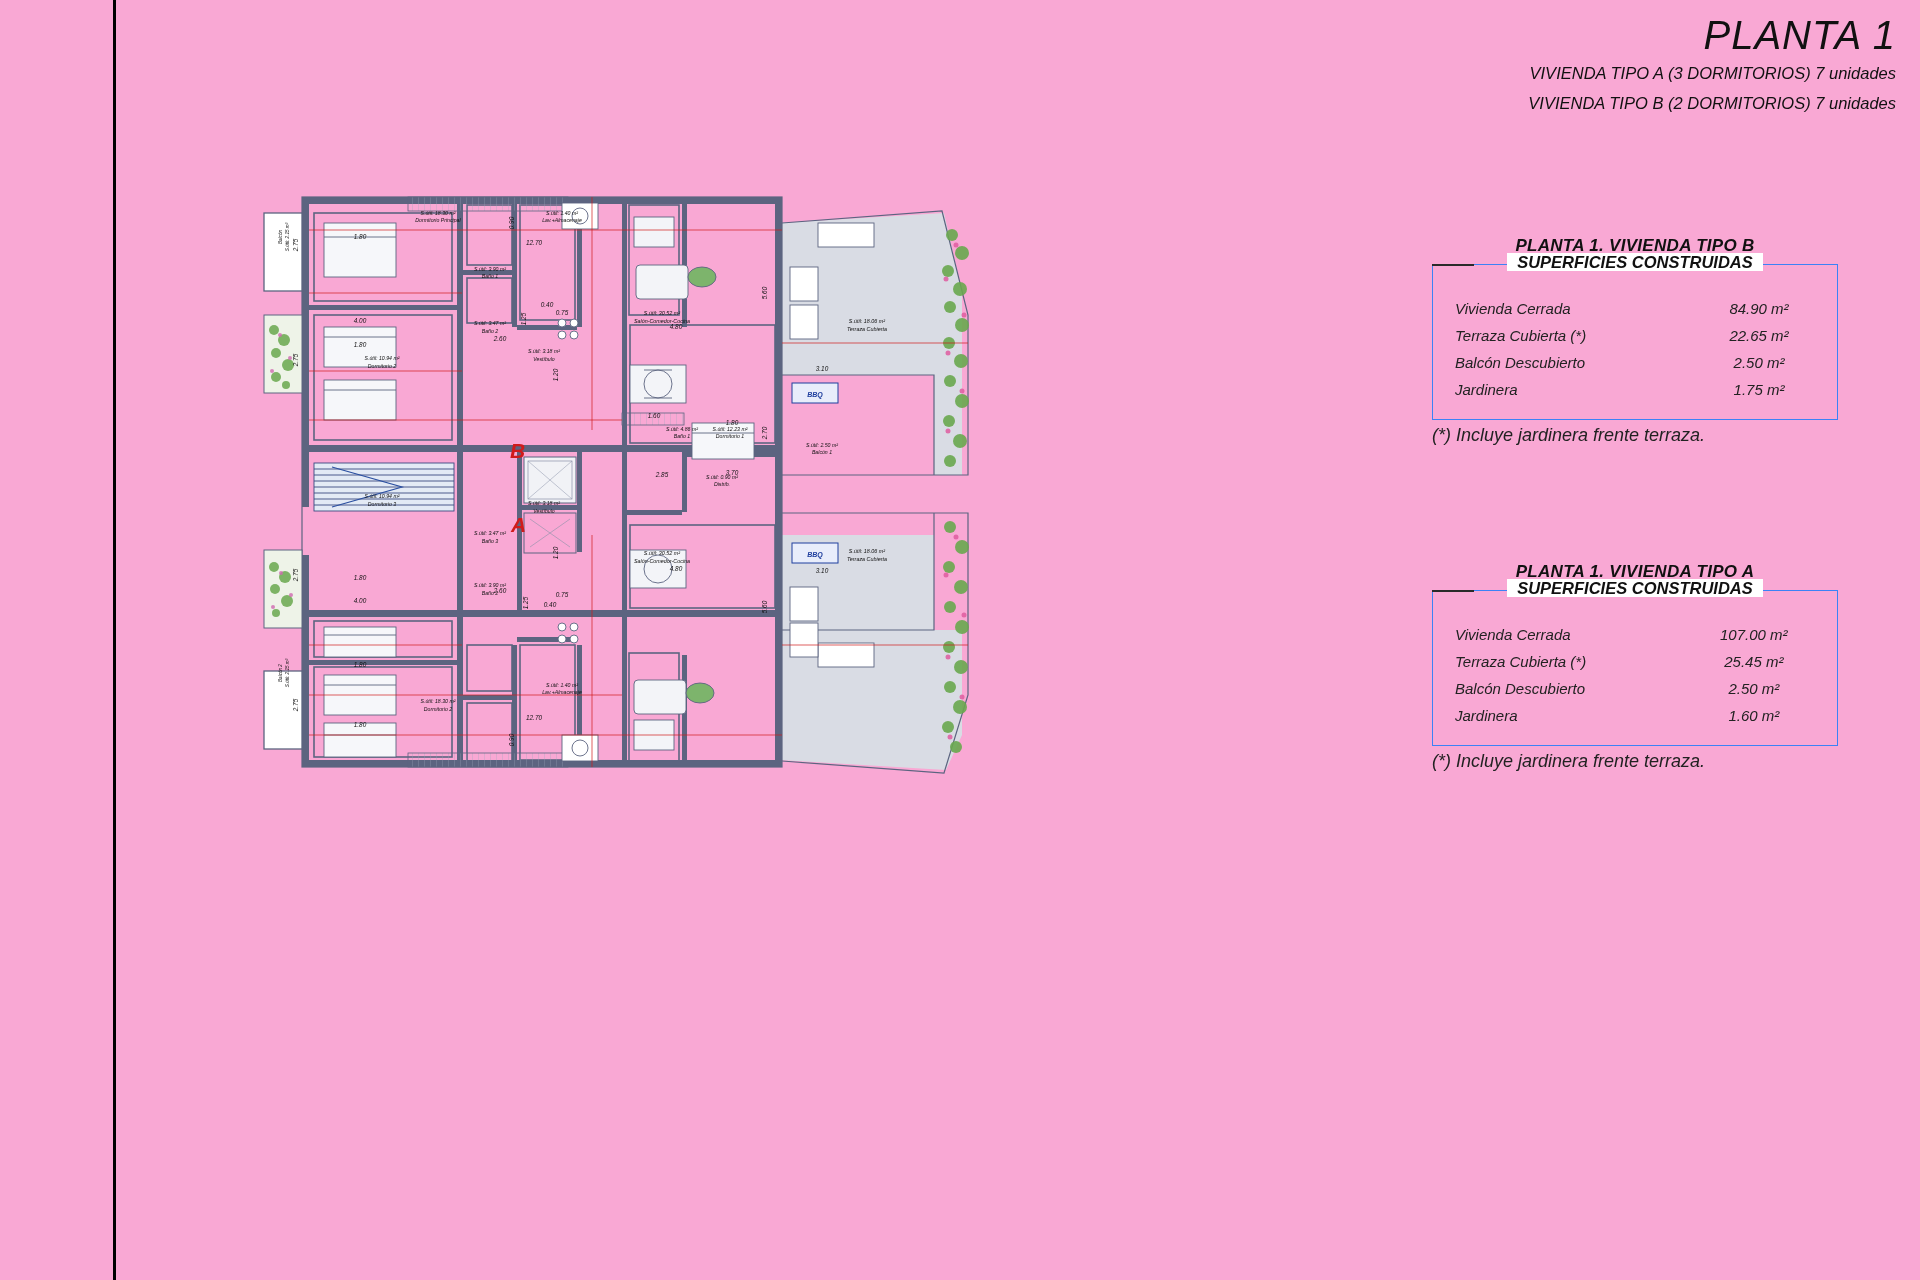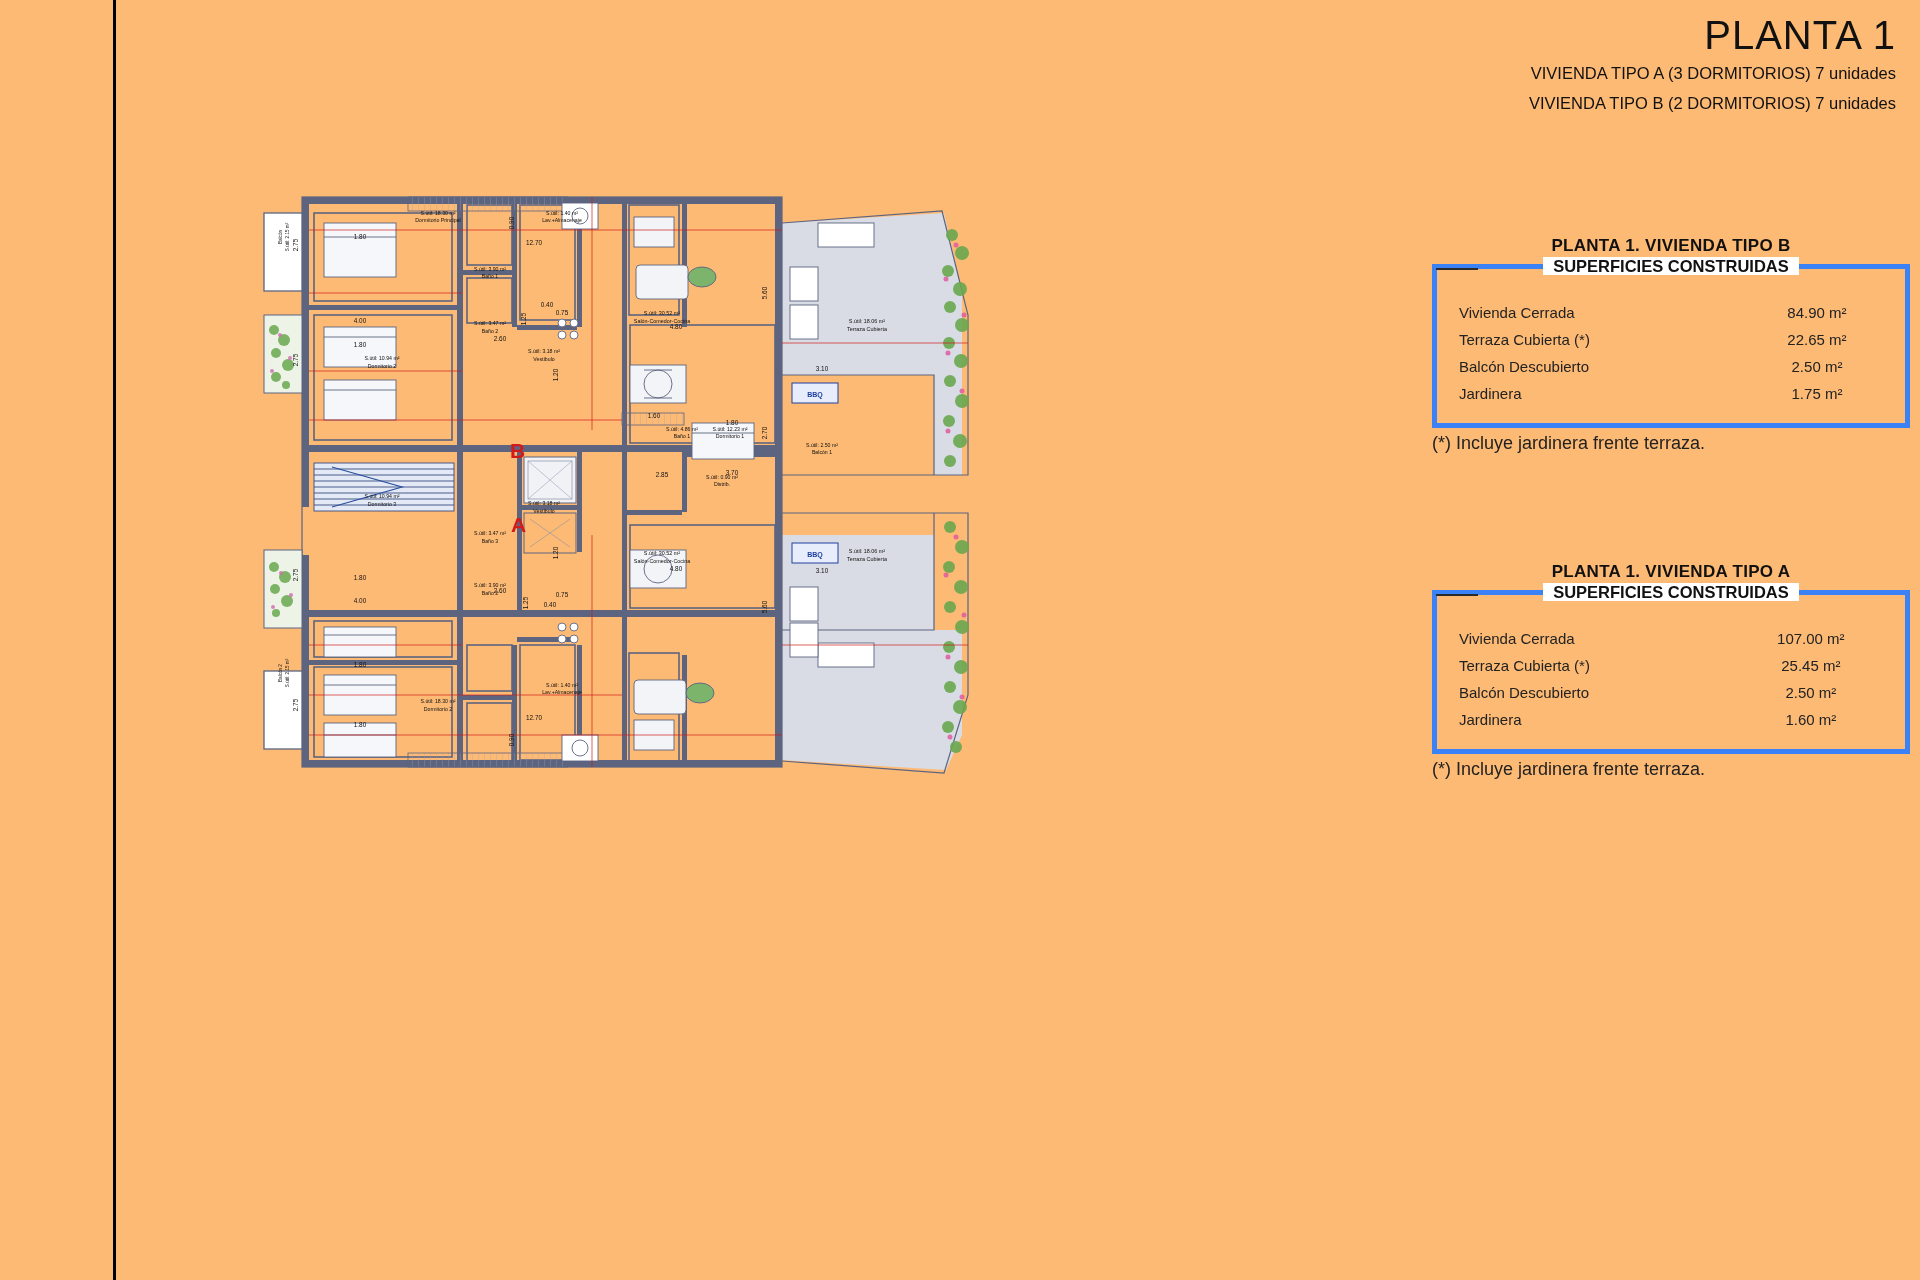--- a/index.html
+++ b/index.html
@@ -7,49 +7,50 @@
     width:1920px;height:1280px;
     background:#ffffff;
     font-family:"Liberation Sans", sans-serif;
     color:#1a1a1a;
     position:relative;
     overflow:hidden;
   }
   .page{
     position:absolute;
     left:0;top:0;width:1920px;height:1280px;
-    background:#fdba74;
+    background:#f9a8d4;
+    font-style:italic;
   }
   
   .sheet-edge{
     position:absolute;left:113px;top:0;width:3px;height:1280px;background:#000;
   }
   
   .header{
     position:absolute;right:24px;top:14px;text-align:right;
   }
   .header .title{
     font-size:40px;letter-spacing:1px;color:#111;line-height:1.05;
   }
   .header .sub{
     font-size:16.5px;color:#111;margin-top:6px;line-height:1.35;
   }
   
   .legend{
     position:absolute;
-    width:478px;
+    width:406px;
   }
   .legend.b{ left:1432px; top:236px; }
   .legend.a{ left:1432px; top:562px; }
   .legend h3{
     margin:0 0 8px 0;font-size:17px;font-weight:bold;color:#111;text-align:center;
     letter-spacing:.3px;
   }
   .legend .box{
-    border:5px solid #3b82f6;
+    border:1px solid #3b82f6;
     position:relative;
     padding:26px 22px 16px 22px;
   }
   .legend .box .caption{
     position:absolute;top:-12px;left:0;right:0;
     text-align:center;
   }
   .legend .box .caption span{
     background:#fff;padding:0 10px;font-size:16.5px;font-weight:bold;color:#111;
   }

